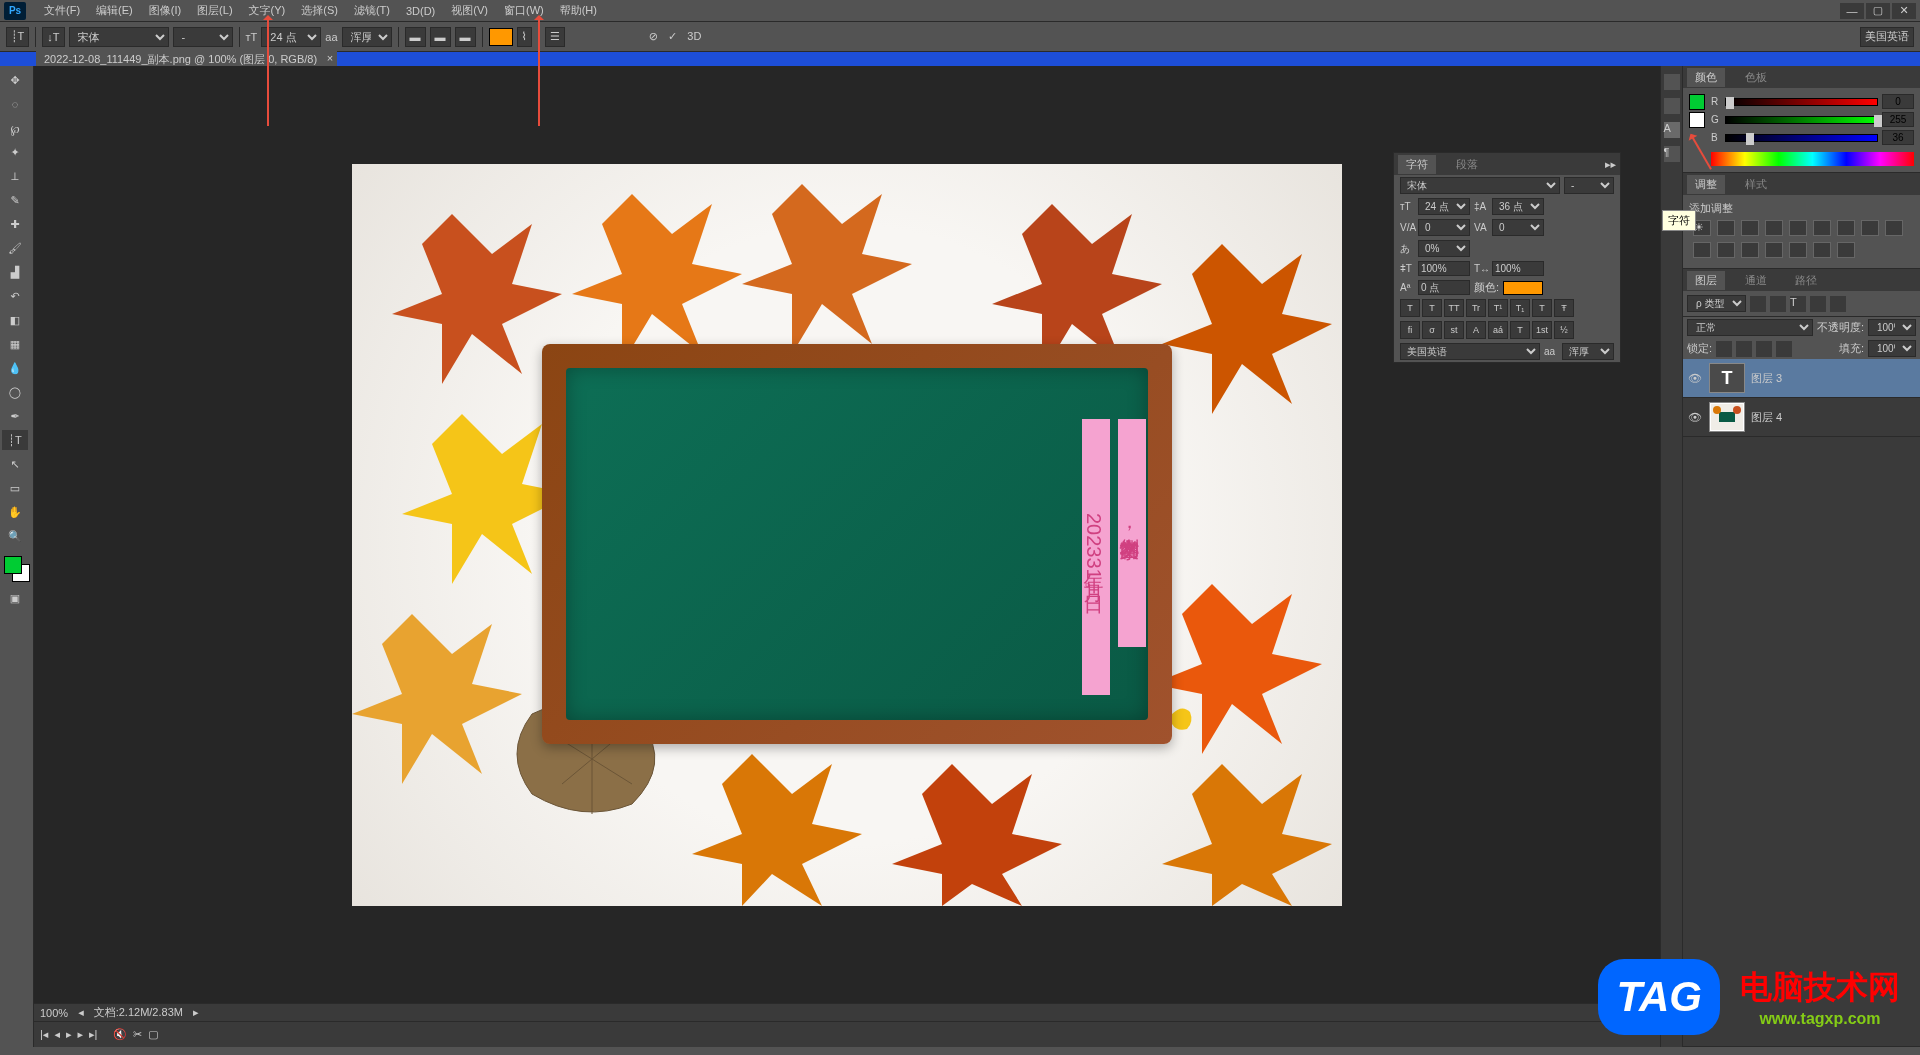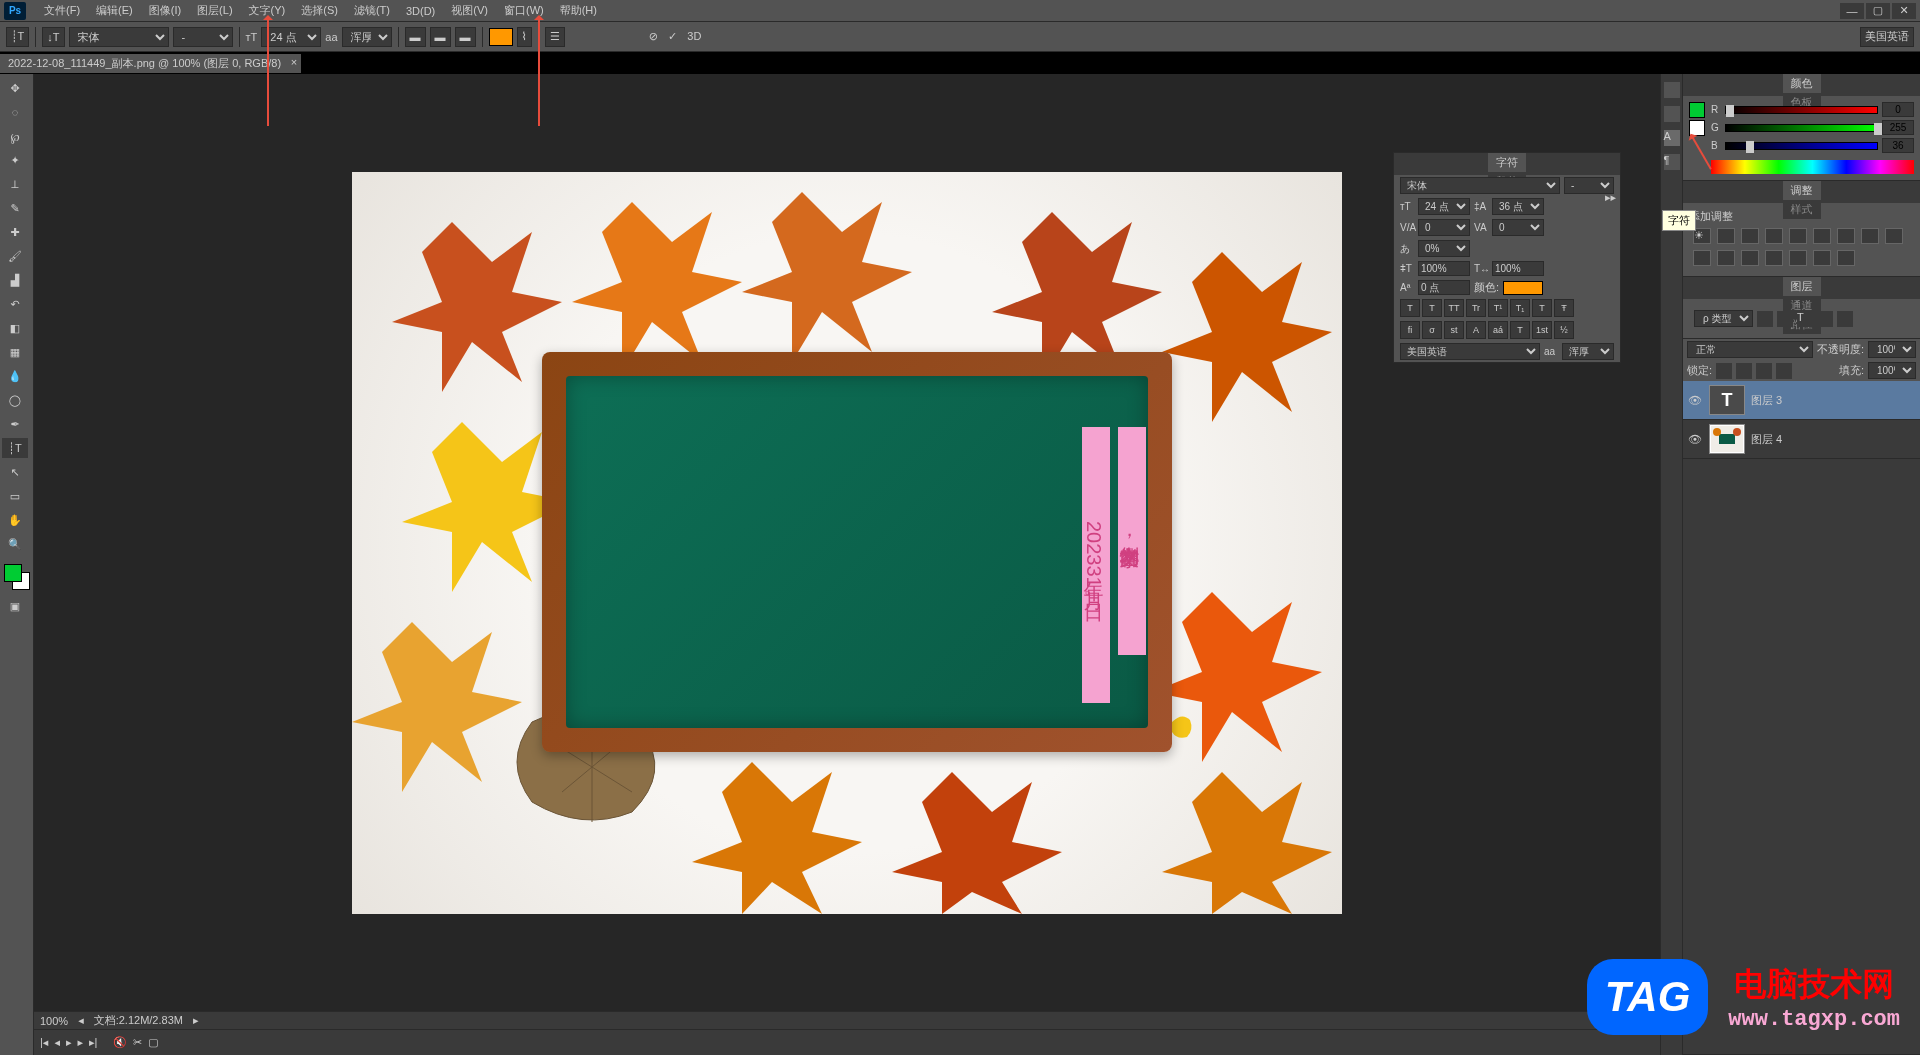--- a/index.html
+++ b/index.html
@@ -14,21 +14,21 @@
 
 
 .optionsbar { height: 30px; background: #535353; display: flex; align-items: center; padding: 0 6px; gap: 4px; border-bottom: 1px solid #2a2a2a; }
 .opt-btn { padding: 2px 4px; background: #3a3a3a; border: 1px solid #2a2a2a; cursor: pointer; display: flex; align-items: center; height: 20px; }
 .opt-input { background: #3a3a3a; border: 1px solid #2a2a2a; color: #ccc; height: 20px; padding: 0 4px; }
 .opt-sep { width: 1px; height: 20px; background: #2a2a2a; margin: 0 2px; }
 .color-swatch { width: 24px; height: 18px; background: #ff9800; border: 1px solid #000; }
 .opt-right { margin-left: auto; display: flex; align-items: center; gap: 8px; }
 
 
-.tabbar { height: 22px; background: #000000; display: flex; align-items: center; }
+.tabbar { height: 14px; background: #1d4ed8; display: flex; align-items: center; padding-left: 36px; }
 .doc-tab { background: #535353; padding: 2px 20px 2px 8px; color: #ccc; font-size: 10px; position: relative; }
 .doc-tab .close-x { position: absolute; right: 4px; top: 2px; cursor: pointer; }
 
 
 .main-area { display: flex; height: calc(100% - 74px); }
 
 
 .toolbar { width: 34px; background: #535353; border-right: 1px solid #2a2a2a; display: flex; flex-direction: column; padding: 4px 2px; gap: 4px; }
 .tool { width: 26px; height: 20px; display: flex; align-items: center; justify-content: center; cursor: pointer; color: #ccc; }
 .tool.active { background: #3a3a3a; }
@@ -67,21 +67,21 @@
 .tl-btn { padding: 3px 6px; background: #3a3a3a; border: 1px solid #2a2a2a; display: flex; align-items: center; gap: 4px; }
 
 
 .right-side { width: 260px; display: flex; }
 .right-dock { width: 22px; background: #3a3a3a; border-left: 1px solid #2a2a2a; display: flex; flex-direction: column; gap: 8px; padding-top: 8px; align-items: center; }
 .dock-icon { width: 16px; height: 16px; background: #535353; cursor: pointer; }
 .right-panels { width: 238px; background: #535353; border-left: 1px solid #2a2a2a; display: flex; flex-direction: column; }
 
 
 .panel { border-bottom: 1px solid #2a2a2a; }
-.panel-tabs { height: 22px; background: #3a3a3a; display: flex; align-items: center; padding: 0 4px; gap: 0; flex-direction: column; }
+.panel-tabs { height: 22px; background: #3a3a3a; display: flex; align-items: center; padding: 0 4px; gap: 12px; }
 .panel-tab { padding: 2px 8px; cursor: pointer; background: #535353; }
 .panel-tab.inactive { background: #3a3a3a; color: #888; }
 .panel-body { padding: 6px; }
 
 .color-sliders { display: flex; flex-direction: column; gap: 3px; }
 .color-row { display: flex; align-items: center; gap: 4px; }
 .color-label { width: 10px; font-size: 10px; }
 .slider-track { flex: 1; height: 8px; position: relative; border: 1px solid #000; }
 .slider-r { background: linear-gradient(to right, #000, #f00); }
 .slider-g { background: linear-gradient(to right, #000, #0f0); }
@@ -91,21 +91,21 @@
 .color-strip { height: 14px; background: linear-gradient(to right, #f00, #ff0, #0f0, #0ff, #00f, #f0f, #f00); margin-top: 4px; cursor: crosshair; }
 .color-panel-swatches { display: flex; flex-direction: column; gap: 2px; }
 .cp-sw { width: 16px; height: 16px; border: 1px solid #000; }
 
 
 .adj-icons { display: flex; flex-wrap: wrap; gap: 6px; padding: 4px; }
 .adj-icon { width: 18px; height: 16px; background: #3a3a3a; border: 1px solid #666; cursor: pointer; }
 
 
 .layers-panel { flex: 1; display: flex; flex-direction: column; }
-.layers-toolbar { display: flex; align-items: center; gap: 4px; padding: 11px; border-bottom: 1px solid #2a2a2a; flex-wrap: wrap; }
+.layers-toolbar { display: flex; align-items: center; gap: 4px; padding: 4px; border-bottom: 1px solid #2a2a2a; flex-wrap: wrap; }
 .layers-select { background: #3a3a3a; border: 1px solid #2a2a2a; color: #ccc; font-size: 10px; padding: 1px 4px; }
 .layers-icon-btn { width: 16px; height: 16px; background: #3a3a3a; cursor: pointer; }
 .layer-row-bar { display: flex; align-items: center; gap: 4px; padding: 2px 4px; font-size: 10px; }
 .layer-list { flex: 1; background: #3a3a3a; overflow-y: auto; }
 .layer-item { display: flex; align-items: center; padding: 4px; gap: 6px; border-bottom: 1px solid #2a2a2a; }
 .layer-item.active { background: #5a7aa0; }
 .layer-vis { width: 16px; height: 16px; display: flex; align-items: center; justify-content: center; cursor: pointer; }
 .layer-thumb { width: 36px; height: 30px; border: 1px solid #888; display: flex; align-items: center; justify-content: center; }
 .layer-thumb.text { background: #4a4a4a; color: #fff; font-size: 18px; font-weight: bold; }
 .layer-thumb.img { background: #fff; }
@@ -125,21 +125,21 @@
 .tooltip { position: absolute; background: #ffffe0; color: #000; padding: 2px 5px; font-size: 11px; border: 1px solid #888; z-index: 200; }
 .tooltip1 { left: 1662px; top: 210px; }
 .red-arrow2 { position: absolute; left: 1700px; top: 132px; width: 2px; height: 40px; background: #e74c3c; z-index: 100; transform: rotate(-30deg); }
 .red-arrow2::before { content: ''; position: absolute; top: -6px; left: -4px; border: 5px solid transparent; border-bottom-color: #e74c3c; }
 
 
 .watermark { position: absolute; right: 20px; bottom: 20px; display: flex; align-items: center; gap: 20px; z-index: 300; }
 .wm-tag { background: #0066ff; color: #fff; font-size: 42px; font-weight: bold; padding: 14px 18px; border-radius: 26px; font-style: italic; }
 .wm-text { display: flex; flex-direction: column; align-items: center; }
 .wm-text .cn { color: #f00; font-size: 32px; font-weight: bold; }
-.wm-text .en { color: #f9a8d4; font-size: 22px; font-weight: bold; font-family: Liberation Mono, monospace; }
+.wm-text .en { color: #84cc16; font-size: 16px; font-weight: bold; }
 </style>
 </head>
 <body>
 
 <div class="menubar">
   <div class="ps-logo">Ps</div>
   <div class="menu-item">文件(F)</div>
   <div class="menu-item">编辑(E)</div>
   <div class="menu-item">图像(I)</div>
   <div class="menu-item">图层(L)</div>

